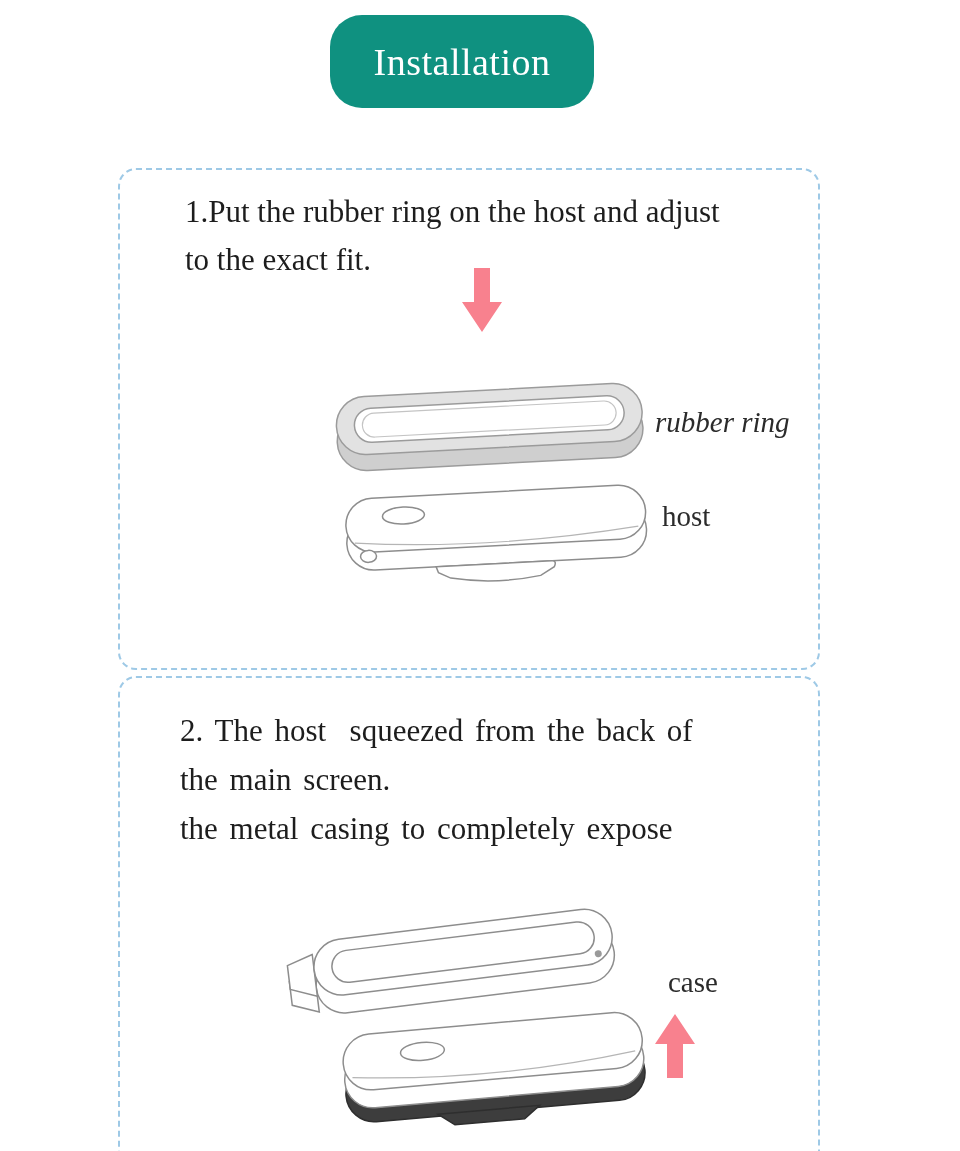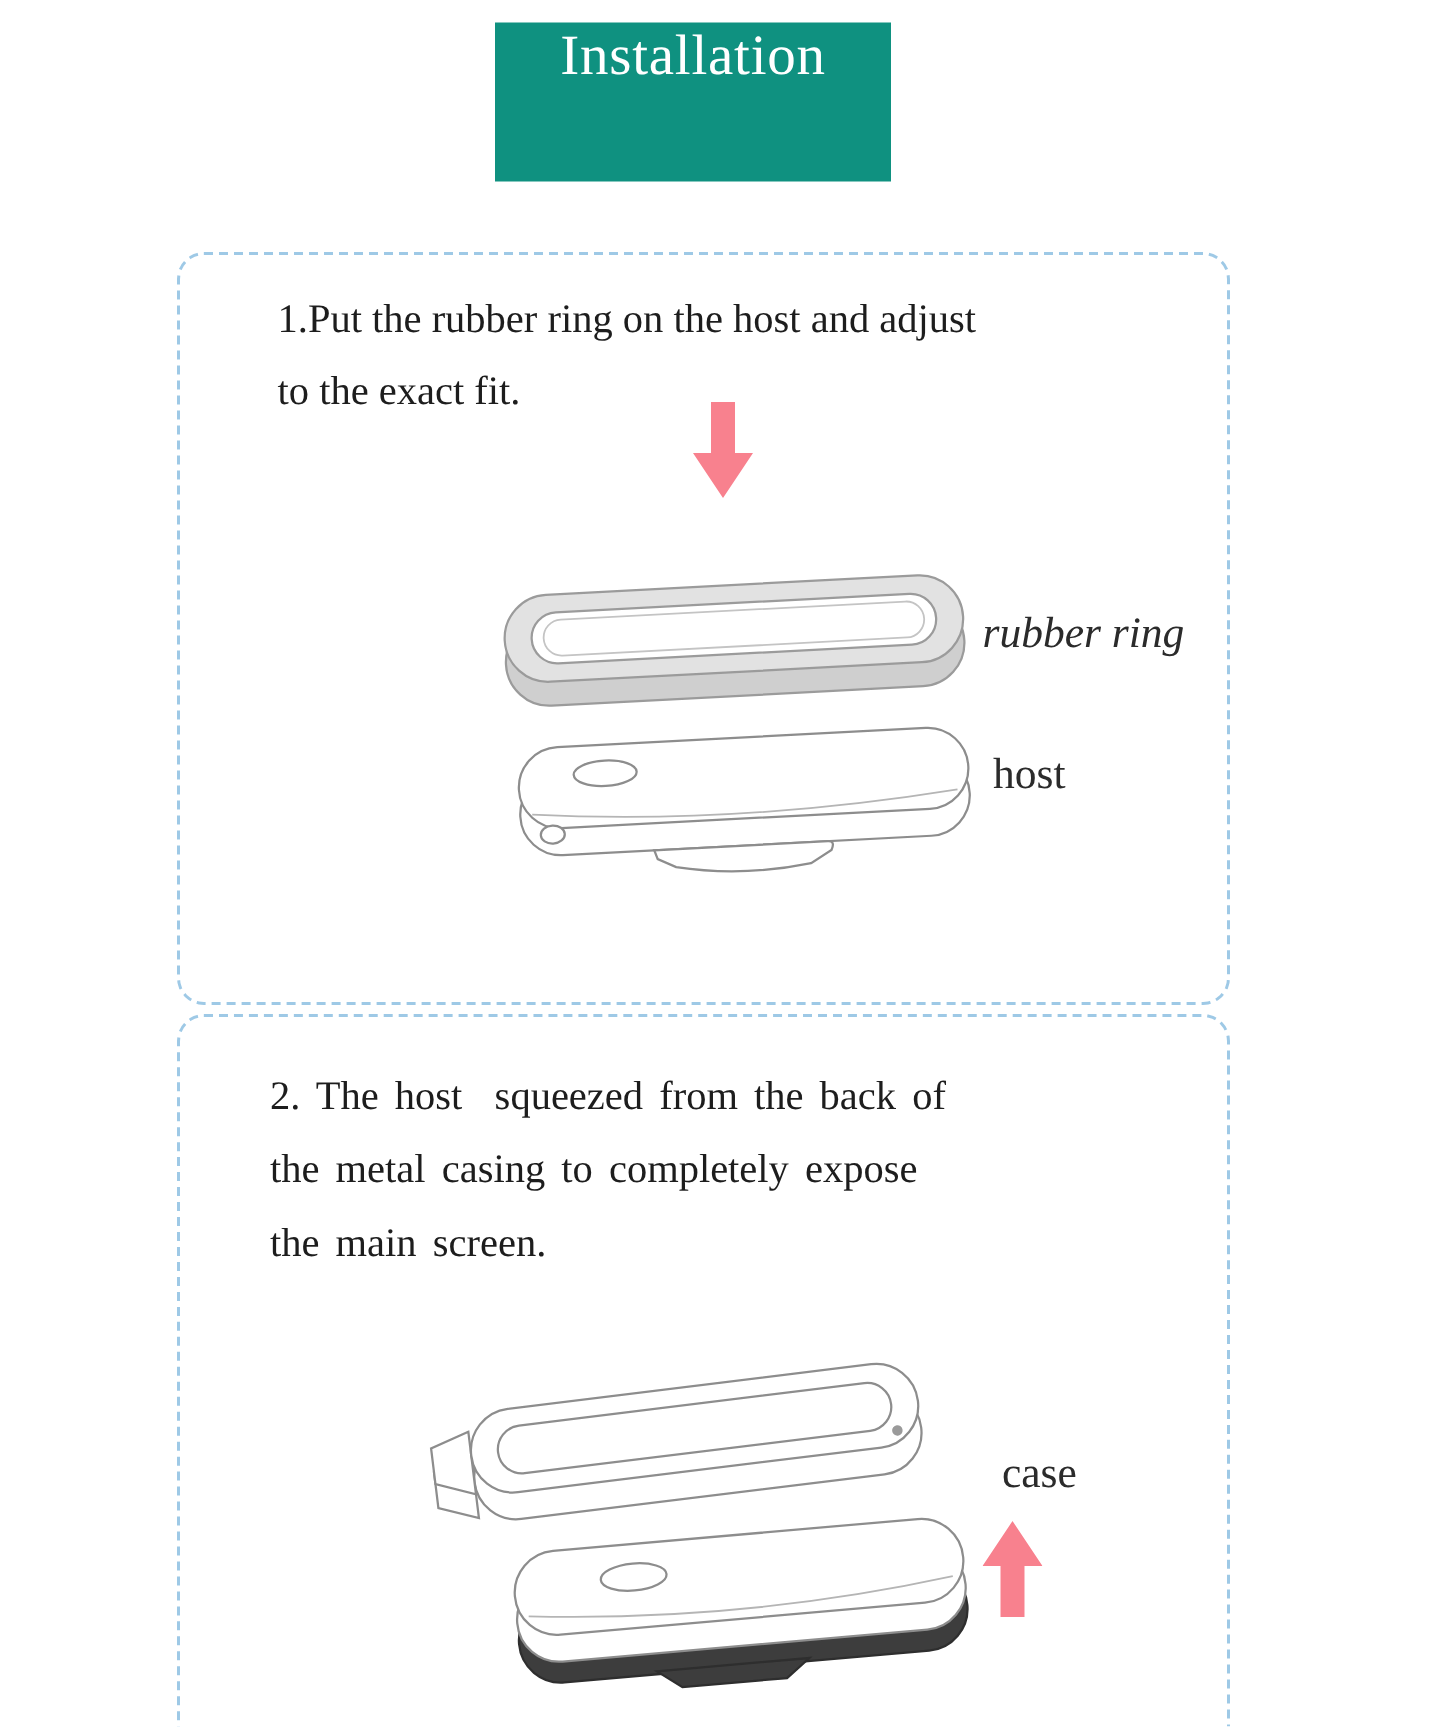--- a/index.html
+++ b/index.html
@@ -5,34 +5,34 @@
   * { margin: 0; padding: 0; box-sizing: border-box; }
   html, body { background: #ffffff; }
   body {
     width: 960px; height: 1151px;
     font-family: "Liberation Serif", serif;
     color: #1d1d1d;
   }
   .page { position: relative; width: 960px; height: 1151px; overflow: hidden; background: #fff; }
 
   .banner {
-    position: absolute; left: 330px; top: 15px; width: 264px; height: 106px;
+    position: absolute; left: 330px; top: 15px; width: 264px; height: 93px;
     background: #0f9180;
-    display: flex; align-items: flex-start; justify-content: center;
-    color: #ffffff; font-size: 38px; letter-spacing: 0.5px;
+    display: flex; align-items: center; justify-content: center;
+    color: #ffffff; font-size: 38px; letter-spacing: 0.5px; border-radius: 32px;
   }
 
   .panel {
     position: absolute; border: 2px dashed #9ec9e6; border-radius: 18px;
     background: transparent;
   }
   .panel1 { left: 118px; top: 168px; width: 702px; height: 502px; }
   .panel2 { left: 118px; top: 676px; width: 702px; height: 540px; }
 
-  .step-text { position: absolute; font-size: 27px; color: #1d1d1d; }
+  .step-text { position: absolute; font-size: 31px; color: #1d1d1d; }
   .step1-text { left: 185px; top: 188px; }
   .step1-text .line { height: 48px; line-height: 48px; white-space: pre; }
   .step2-text { left: 180px; top: 706px; }
   .step2-text .line { height: 49px; line-height: 49px; white-space: pre; word-spacing: 4px; }
 
   .part-label {
     position: absolute; font-size: 29px; color: #2b2b2b; white-space: nowrap;
   }
   .label-rubber-ring { left: 655px; top: 406px; font-style: italic; }
   .label-host { left: 662px; top: 500px; }
@@ -91,22 +91,22 @@
     </svg>
   </div>
 
   <div class="part-label label-rubber-ring">rubber ring</div>
   <div class="part-label label-host">host</div>
 
   <div class="panel panel2"></div>
 
   <div class="step-text step2-text">
     <div class="line">2. The host  squeezed from the back of</div>
+    <div class="line">the main screen.</div>
     <div class="line">the metal casing to completely expose</div>
-    <div class="line">the main screen.</div>
   </div>
 
   <div class="illustration illustration2">
     <svg width="390" height="240" viewBox="0 0 390 240">
 
       <g transform="rotate(-7 180 60)">
         <path d="M30 44 L4 52 L4 76 L30 86 Z" fill="#ffffff" stroke="#8d8d8d" stroke-width="1.5"></path>
         <rect x="30" y="34" width="300" height="56" rx="28" fill="#ffffff" stroke="#8d8d8d" stroke-width="1.5"></rect>
         <path d="M30 28 L4 36 L4 60 L30 70 Z" fill="#ffffff" stroke="#8d8d8d" stroke-width="1.5"></path>
         <rect x="30" y="16" width="300" height="56" rx="28" fill="#ffffff" stroke="#8d8d8d" stroke-width="1.5"></rect>

